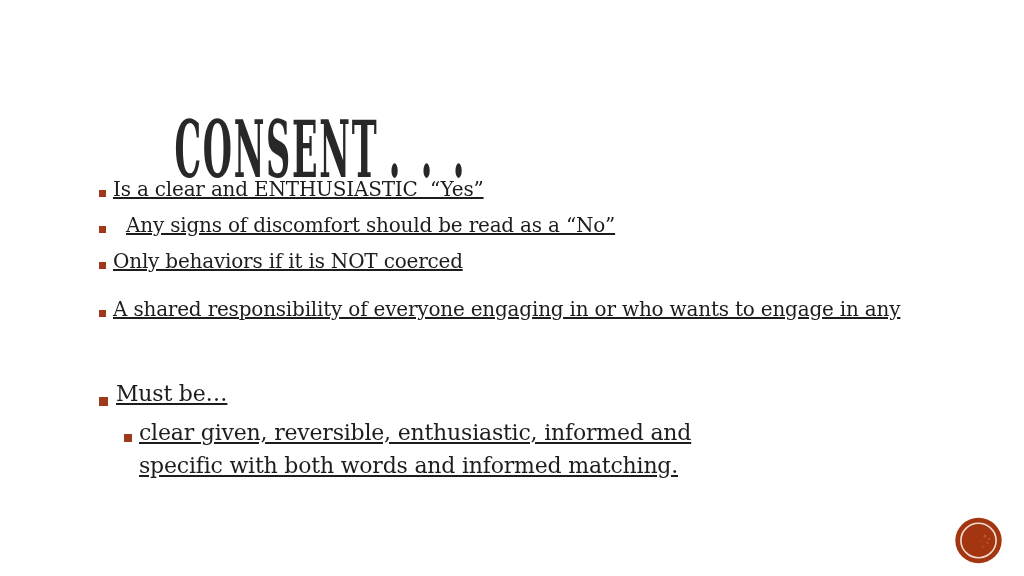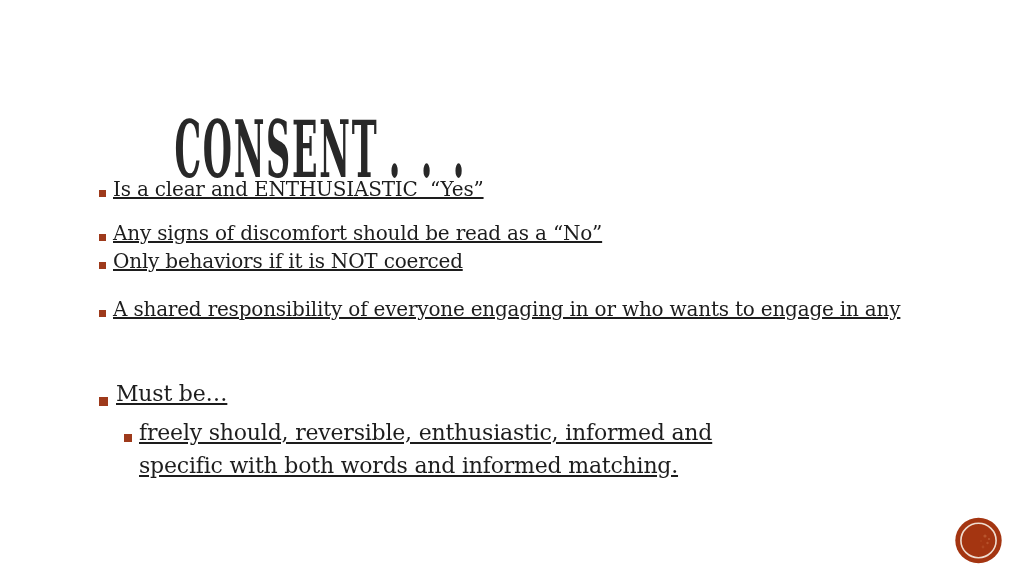--- a/index.html
+++ b/index.html
@@ -58,21 +58,21 @@
     line-height:23.5px;
     letter-spacing:-0.2px;
   }
   .big-size .line{
     font-size:22px;
     line-height:33px;
     letter-spacing:-0.2px;
   }
 
   .row.b1{left:99px;top:178px;}
-  .row.b2{left:99px;top:222px;}
+  .row.b2{left:99px;top:214px;gap:13px;}
   .row.b3{left:99px;top:250px;}
   .row.b4{left:99px;top:298px;}
   .row.must{left:99px;top:377px;}
   .row.subrow{left:124px;top:416px;}
 
   
   .badge{
     position:absolute;left:954px;top:517px;width:49px;height:48px;
   }
 </style>
@@ -118,21 +118,21 @@
   <div class="row must big-size">
     <span class="sq big"></span>
     <span class="btext">
       <span class="line">Must be…</span>
     </span>
   </div>
 
   <div class="row subrow big-size">
     <span class="sq sub"></span>
     <span class="btext">
-      <span class="line">freely should, reversible, enthusiastic, informed and</span>
+      <span class="line">clear given, reversible, enthusiastic, informed and</span>
       <span class="line">specific with both words and informed matching.</span>
     </span>
   </div>
 
   <div class="badge">
     <svg width="49" height="48" viewBox="0 0 49 48">
       <ellipse cx="24.5" cy="23.5" rx="23.2" ry="22.8" fill="#a43511"></ellipse>
       <ellipse cx="24.5" cy="23.5" rx="17.6" ry="17.2" fill="none" stroke="#f7efe6" stroke-width="1.6" opacity="0.9"></ellipse>
       <circle cx="31" cy="19" r="1.6" fill="#c86f45" opacity="0.55"></circle>
       <circle cx="33.5" cy="26" r="1.2" fill="#c86f45" opacity="0.5"></circle>

